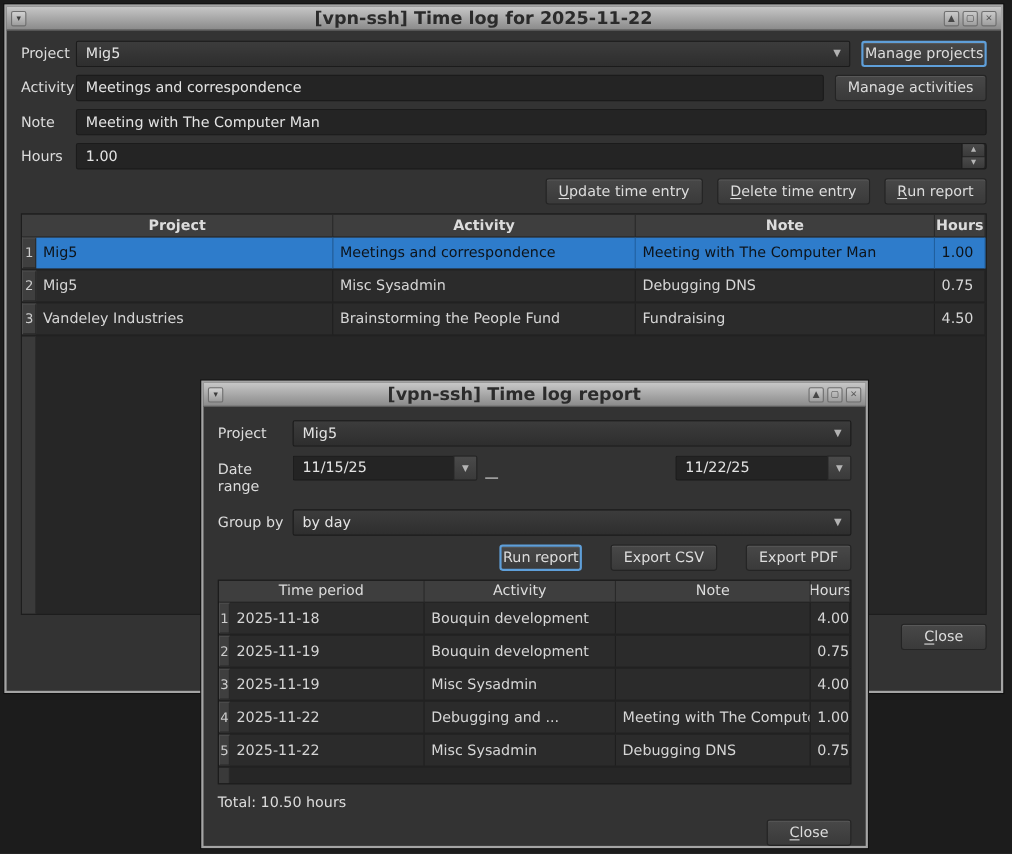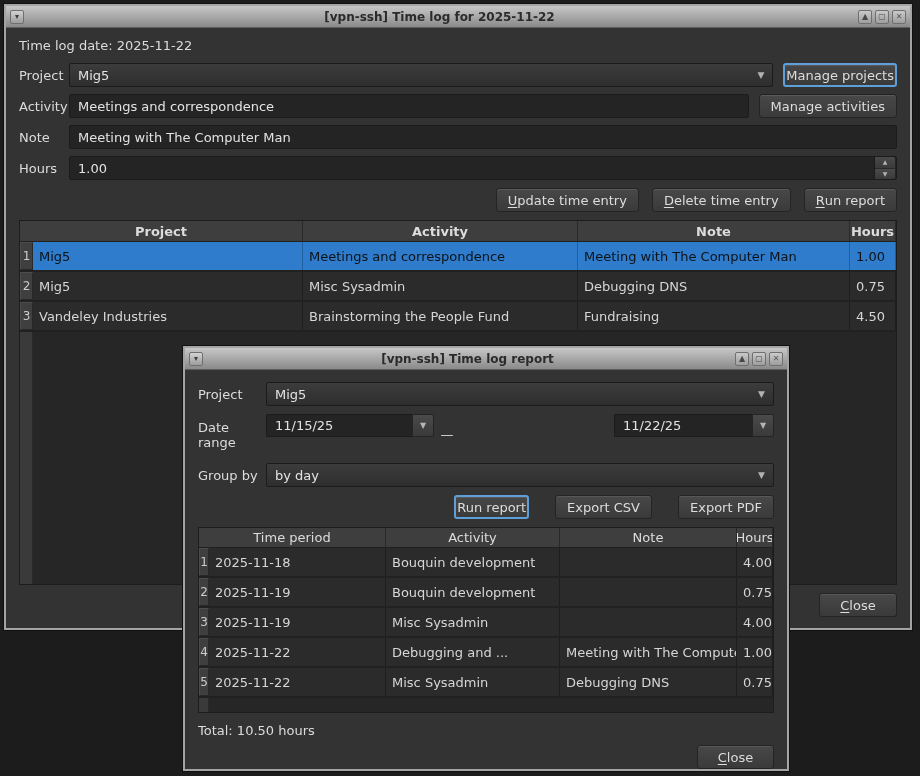--- a/index.html
+++ b/index.html
@@ -20,21 +20,21 @@
   
   .titlebar {
     height:22px; flex:0 0 22px; background:linear-gradient(#c7c7c7,#8a8a8a);
     border-bottom:1px solid #5e5e5e; display:flex; align-items:center; padding:0 4px;
   }
   .tb-menu {
     width:14px; height:14px; border:1px solid #6f6f6f; border-radius:2px;
     background:linear-gradient(#d2d2d2,#9c9c9c); color:#3c3c3c;
     display:flex; align-items:center; justify-content:center; font-size:8px; line-height:1;
   }
-  .tb-title { flex:1; text-align:center; font-weight:bold; font-size:12px; color:#2b2b2b;
+  .tb-title { flex:1; text-align:center; font-weight:bold; font-size:16px; color:#2b2b2b;
     white-space:nowrap; overflow:hidden; }
   .tb-btn {
     width:14px; height:14px; border:1px solid #6f6f6f; border-radius:2px; margin-left:3px;
     background:linear-gradient(#cacaca,#9e9e9e); color:#474747;
     display:flex; align-items:center; justify-content:center; font-size:8px; line-height:1;
   }
   .tb-btn.close-b { color:#5a5a5a; }
 
   
   .content { flex:1; padding:0 13px; display:flex; flex-direction:column; overflow:hidden; }
@@ -150,21 +150,20 @@
       </div>
     <div class="tb-btn">
         <span>▢</span>
       </div>
     <div class="tb-btn close-b">
         <span>✕</span>
       </div>
   </div>
   <div class="content">
 
-    <div class="static-label" id="main-date-label">Time log date: 2025-11-22</div>
 
     <div class="frow" id="mw-project-row">
       <div class="flabel">Project</div>
       <div class="combo">
         <span>Mig5</span>
         <span class="combo-arrow">▼</span>
       </div>
       <div class="btn side-btn focused">Manage projects</div>
     </div>
 

